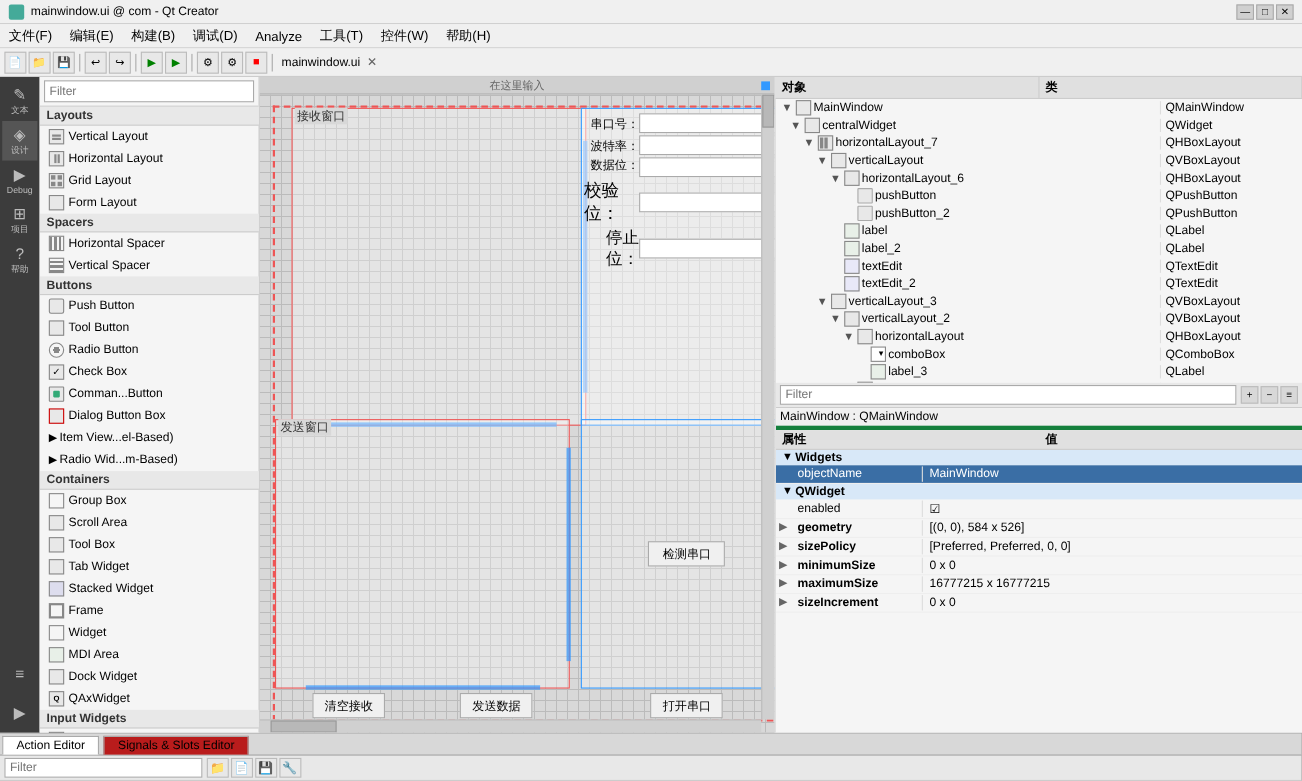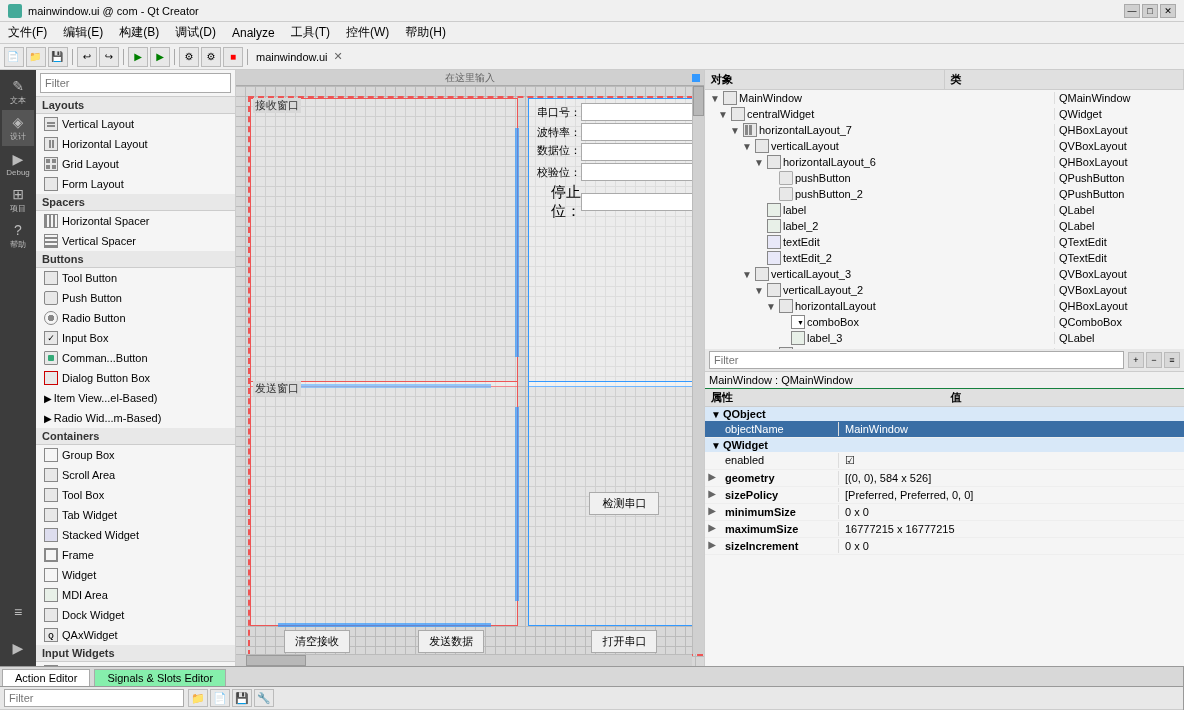--- a/index.html
+++ b/index.html
@@ -37,32 +37,32 @@
     .panel-col { flex: 1; padding: 2px 6px; font-size: 11px; font-weight: bold; border-right: 1px solid #ccc; }
     .object-tree { flex: 1; overflow-y: auto; font-size: 11px; }
     .tree-row { display: flex; align-items: center; padding: 1px 0; cursor: pointer; }
     .tree-expand { width: 12px; text-align: center; font-size: 10px; color: #555; }
     .tree-name { flex: 1; padding-right: 4px; }
     .tree-class { width: 130px; padding-left: 4px; border-left: 1px solid #ddd; }
     .props-filter { padding: 2px 4px; display: flex; align-items: center; border-bottom: 1px solid #ccc; background: #e8e8e8; }
     .props-filter-input { flex: 1; height: 18px; border: 1px solid #aaa; font-size: 11px; padding: 1px 4px; }
     .props-toolbar-right { display: flex; gap: 2px; margin-left: 4px; }
     .props-tb-btn { width: 16px; height: 16px; background: #d8d8d8; border: 1px solid #bbb; font-size: 9px; display: flex; align-items: center; justify-content: center; cursor: pointer; }
-    .props-breadcrumb { padding: 2px 4px; font-size: 11px; background: #f0f0f0; border-bottom: 1px solid #15803d; }
+    .props-breadcrumb { padding: 2px 4px; font-size: 11px; background: #f0f0f0; border-bottom: 4px solid #15803d; }
     .props-cols { display: flex; background: #e0e0e0; border-bottom: 1px solid #ccc; }
     .props-col { flex: 1; padding: 1px 6px; font-size: 11px; font-weight: bold; }
     .props-list { flex: 1; overflow-y: auto; }
     .prop-section { background: #d8e8f8; padding: 1px 6px; font-size: 11px; font-weight: bold; cursor: pointer; display: flex; align-items: center; }
     .prop-row { display: flex; padding: 1px 0; border-bottom: 1px solid #eee; }
     .prop-row.highlighted { background: #3a6ea5; color: white; }
     .prop-name { width: 120px; padding: 1px 6px; font-size: 11px; border-right: 1px solid #ddd; }
     .prop-value { flex: 1; padding: 1px 6px; font-size: 11px; }
     .prop-expand { width: 14px; text-align: center; font-size: 10px; color: #666; }
     .action-tabs { display: flex; align-items: flex-end; background: #d8d8d8; border-bottom: 1px solid #999; }
-    .action-tab { padding: 2px 12px; background: #86efac; border: 1px solid #aaa; border-bottom: none; font-size: 11px; cursor: pointer; margin: 2px 2px 0; }
+    .action-tab { padding: 2px 12px; background: #b91c1c; border: 1px solid #aaa; border-bottom: none; font-size: 11px; cursor: pointer; margin: 2px 2px 0; }
     .action-tab.active { background: white; }
   </style>
 </head>
 <body>
 
 <div class="title-bar">
   <div class="title-bar-icon"></div>
   <span class="title-text">mainwindow.ui @ com - Qt Creator</span>
   <div class="title-controls">
     <div class="title-btn">—</div>
@@ -154,34 +154,34 @@
         <div class="widget-icon" style="background:repeating-linear-gradient(90deg,#888 0,#888 2px,transparent 2px,transparent 4px);border:1px solid #888;"></div>
         <span class="widget-label">Horizontal Spacer</span>
       </div>
       <div class="widget-item">
         <div class="widget-icon" style="background:repeating-linear-gradient(0deg,#888 0,#888 2px,transparent 2px,transparent 4px);border:1px solid #888;"></div>
         <span class="widget-label">Vertical Spacer</span>
       </div>
 
       <div class="section-header">Buttons</div>
       <div class="widget-item">
+        <div class="widget-icon" style="background:#e8e8e8;border:1px solid #888;border-radius:2px;"></div>
+        <span class="widget-label">Push Button</span>
+      </div>
+      <div class="widget-item">
         <div class="widget-icon" style="background:#e8e8e8;border:1px solid #888;"></div>
         <span class="widget-label">Tool Button</span>
       </div>
       <div class="widget-item">
-        <div class="widget-icon" style="background:#e8e8e8;border:1px solid #888;border-radius:2px;"></div>
-        <span class="widget-label">Push Button</span>
-      </div>
-      <div class="widget-item">
         <div class="widget-icon" style="background:radial-gradient(circle at center, #888 3px, transparent 3px);border:1px solid #888;border-radius:50%;"></div>
         <span class="widget-label">Radio Button</span>
       </div>
       <div class="widget-item">
         <div class="widget-icon" style="background:#e8e8e8;border:1px solid #888;display:flex;align-items:center;justify-content:center;font-size:9px;">✓</div>
-        <span class="widget-label">Input Box</span>
+        <span class="widget-label">Check Box</span>
       </div>
       <div class="widget-item">
         <div class="widget-icon" style="background:#e8e8e8;border:1px solid #888;border-radius:1px;display:flex;align-items:center;justify-content:center;">
             <div style="width:6px;height:6px;background:#3a7;border-radius:1px;"></div>
           </div>
         <span class="widget-label">Comman...Button</span>
       </div>
       <div class="widget-item">
         <div class="widget-icon" style="background:#e8e8e8;border:1px solid #c00;"></div>
         <span class="widget-label">Dialog Button Box</span>
@@ -252,21 +252,21 @@
       <div style="position:absolute;left:0;right:0;top:0;bottom:0;display:flex;align-items:center;justify-content:center;">
         <span style="font-size:10px;color:#666;">在这里输入</span>
       </div>
       <div style="position:absolute;top:4px;right:4px;width:8px;height:8px;background:#3399ff;"></div>
     </div>
 
     <div style="flex:1; position:relative; overflow:hidden; background:repeating-linear-gradient(0deg, transparent, transparent 9px, #bbb 9px, #bbb 10px), repeating-linear-gradient(90deg, transparent, transparent 9px, #bbb 9px, #bbb 10px); background-color:#d8d8d8;">
 
       <div style="position:absolute;top:10px;left:12px;width:475px;bottom:10px;border:2px dashed #e55;">
 
-        <div style="position:absolute;top:0;left:0;width:57%;height:52%;border:1px solid #e55;background:rgba(255,255,255,0.3);">
+        <div style="position:absolute;top:0;left:15px;width:57%;height:52%;border:1px solid #e55;background:rgba(255,255,255,0.3);">
           <div style="position:absolute;top:-1px;left:2px;font-size:11px;background:#d8d8d8;padding:0 2px;color:#333;">接收窗口</div>
           <div style="position:absolute;right:-2px;top:10%;bottom:10%;width:4px;background:#3399ff;opacity:0.7;"></div>
           <div style="position:absolute;bottom:-2px;left:10%;right:10%;height:4px;background:#3399ff;opacity:0.7;"></div>
         </div>
 
         <div style="position:absolute;top:0;right:0;width:41%;height:52%;border:1px solid #3399ff;background:rgba(255,255,255,0.5);">
           <div style="padding:4px 2px;">
 
             <div style="display:flex;align-items:center;margin-bottom:2px;">
               <span style="font-size:11px;width:50px;text-align:right;">串口号：</span>
@@ -283,21 +283,21 @@
               </div>
             </div>
             <div style="display:flex;align-items:flex-start;margin-bottom:2px;">
               <span style="font-size:11px;width:50px;text-align:right;">数据位：</span>
               <div style="flex:1;height:18px;background:white;border:1px solid #aaa;display:flex;align-items:center;justify-content:space-between;padding:0 2px;">
                 <span style="font-size:10px;"></span>
 
               </div>
             </div>
             <div style="display:flex;align-items:center;margin-bottom:2px;">
-              <span style="font-size:11px;width:50px;text-align:right;">校验位：</span>
+              <span style="font-size:16px;width:50px;text-align:left;">校验位：</span>
               <div style="flex:1;height:18px;background:white;border:1px solid #aaa;display:flex;align-items:center;justify-content:space-between;padding:0 2px;">
                 <span style="font-size:10px;"></span>
 
               </div>
             </div>
             <div style="display:flex;align-items:center;margin-bottom:2px;">
               <span style="font-size:15px;width:50px;text-align:right;">停止位：</span>
               <div style="flex:1;height:18px;background:white;border:1px solid #aaa;display:flex;align-items:center;justify-content:space-between;padding:0 2px;">
                 <span style="font-size:10px;"></span>
 
@@ -514,21 +514,21 @@
 
     <div class="props-cols">
       <div class="props-col">属性</div>
       <div class="props-col">值</div>
     </div>
 
     <div class="props-list">
 
       <div class="prop-section">
         <span style="font-size:10px;margin-right:2px;">▼</span>
-        <span>QObject</span>
+        <span>Widgets</span>
       </div>
       <div class="prop-row highlighted">
         <div class="prop-expand"></div>
         <div class="prop-name">objectName</div>
         <div class="prop-value">MainWindow</div>
       </div>
 
       <div class="prop-section">
         <span style="font-size:10px;margin-right:2px;">▼</span>
         <span>QWidget</span>

